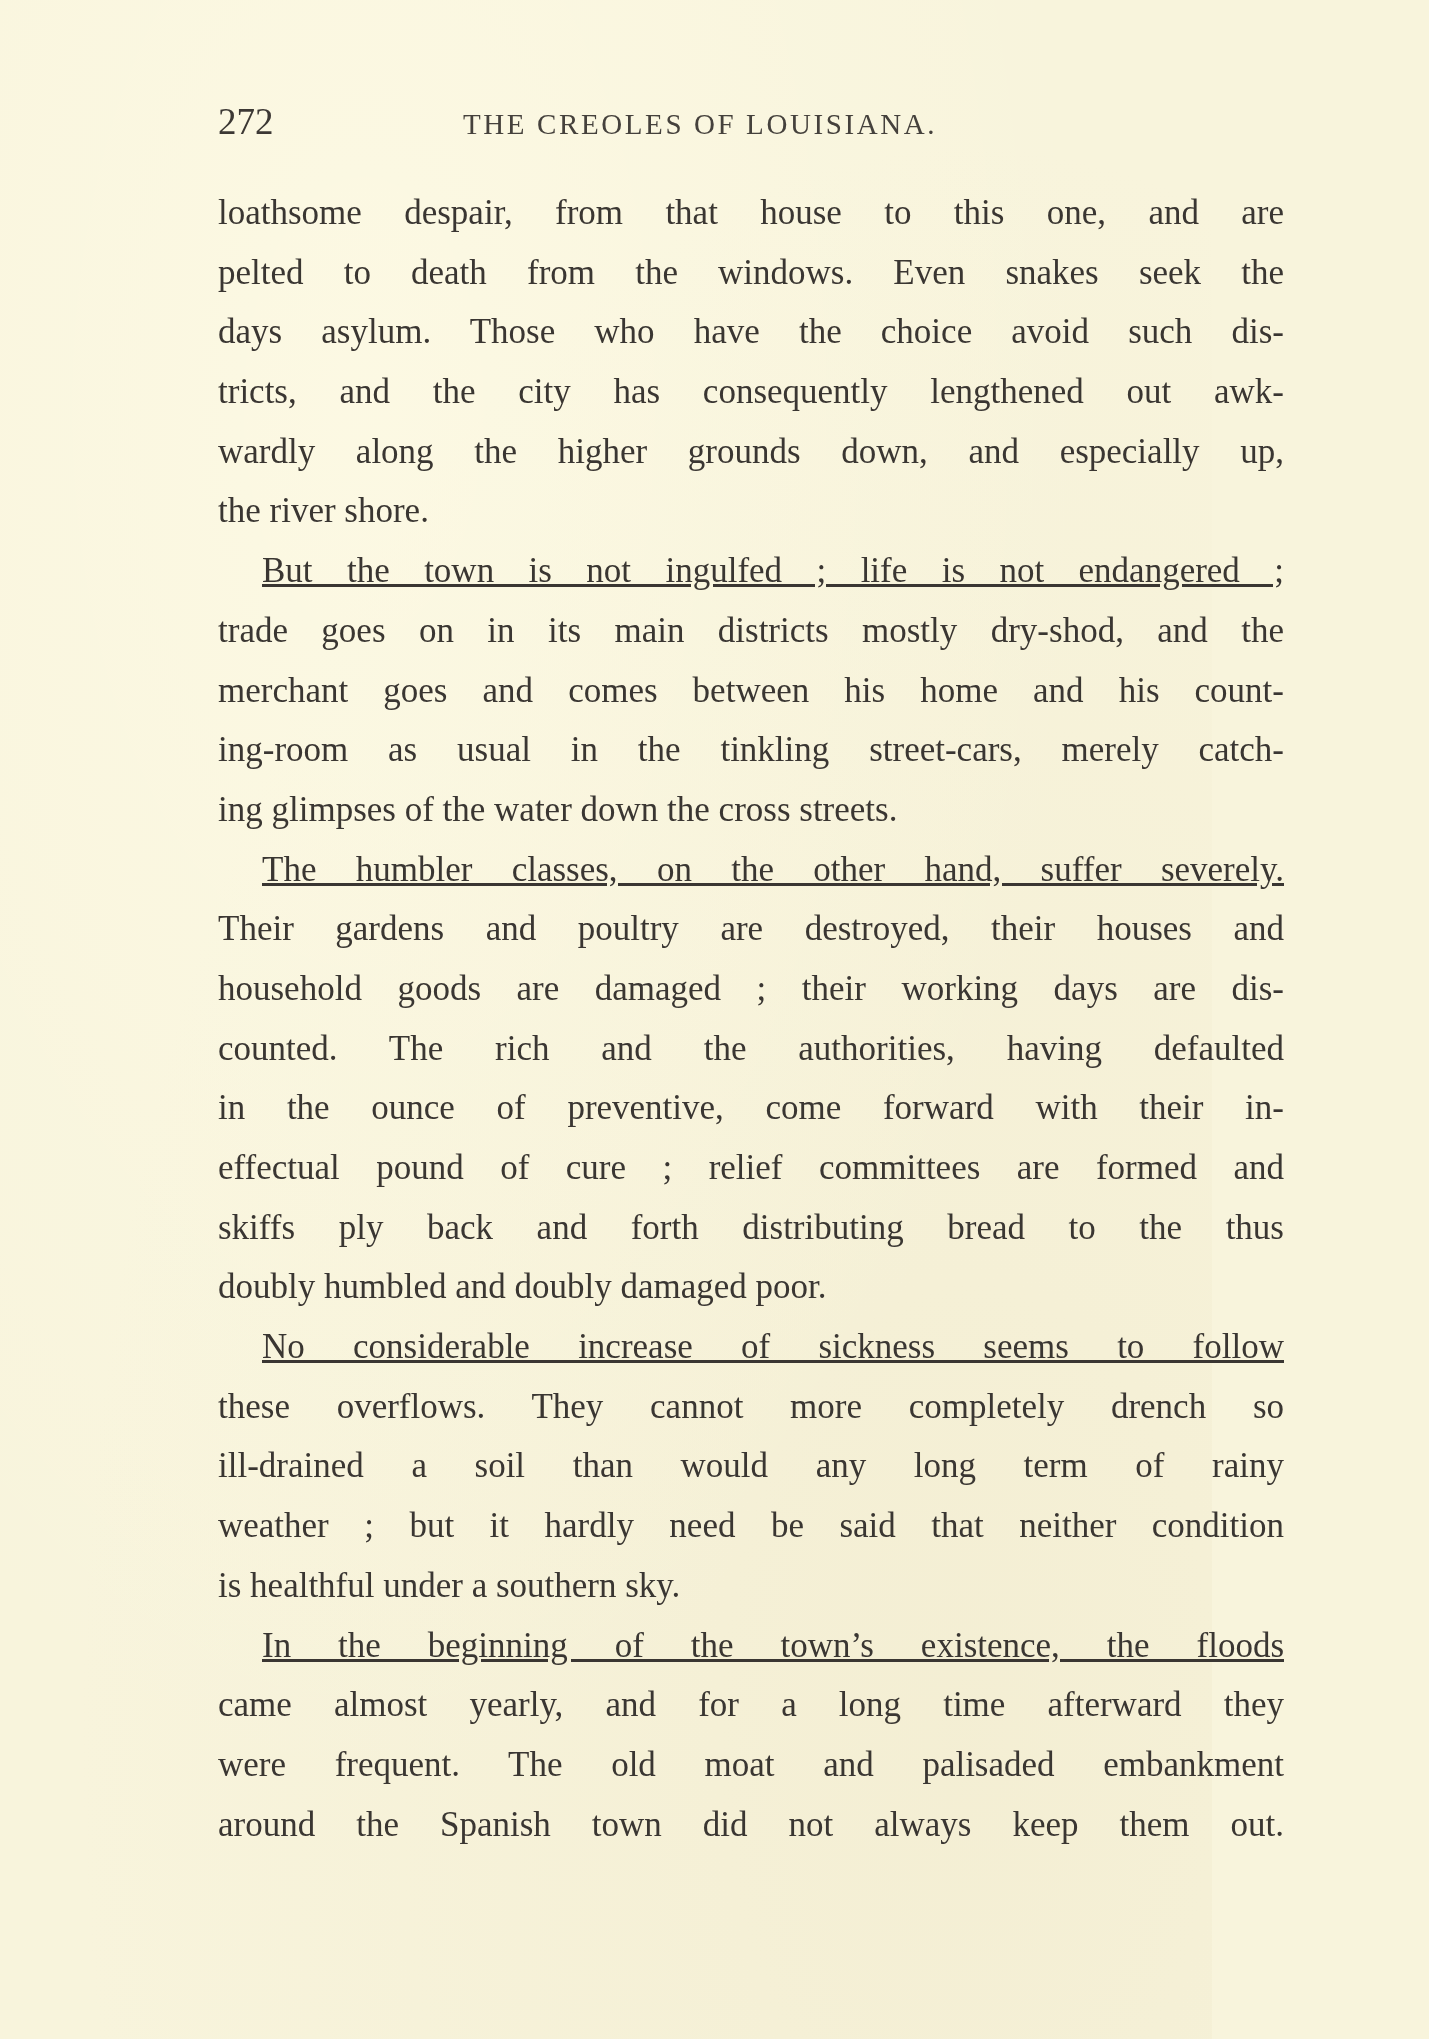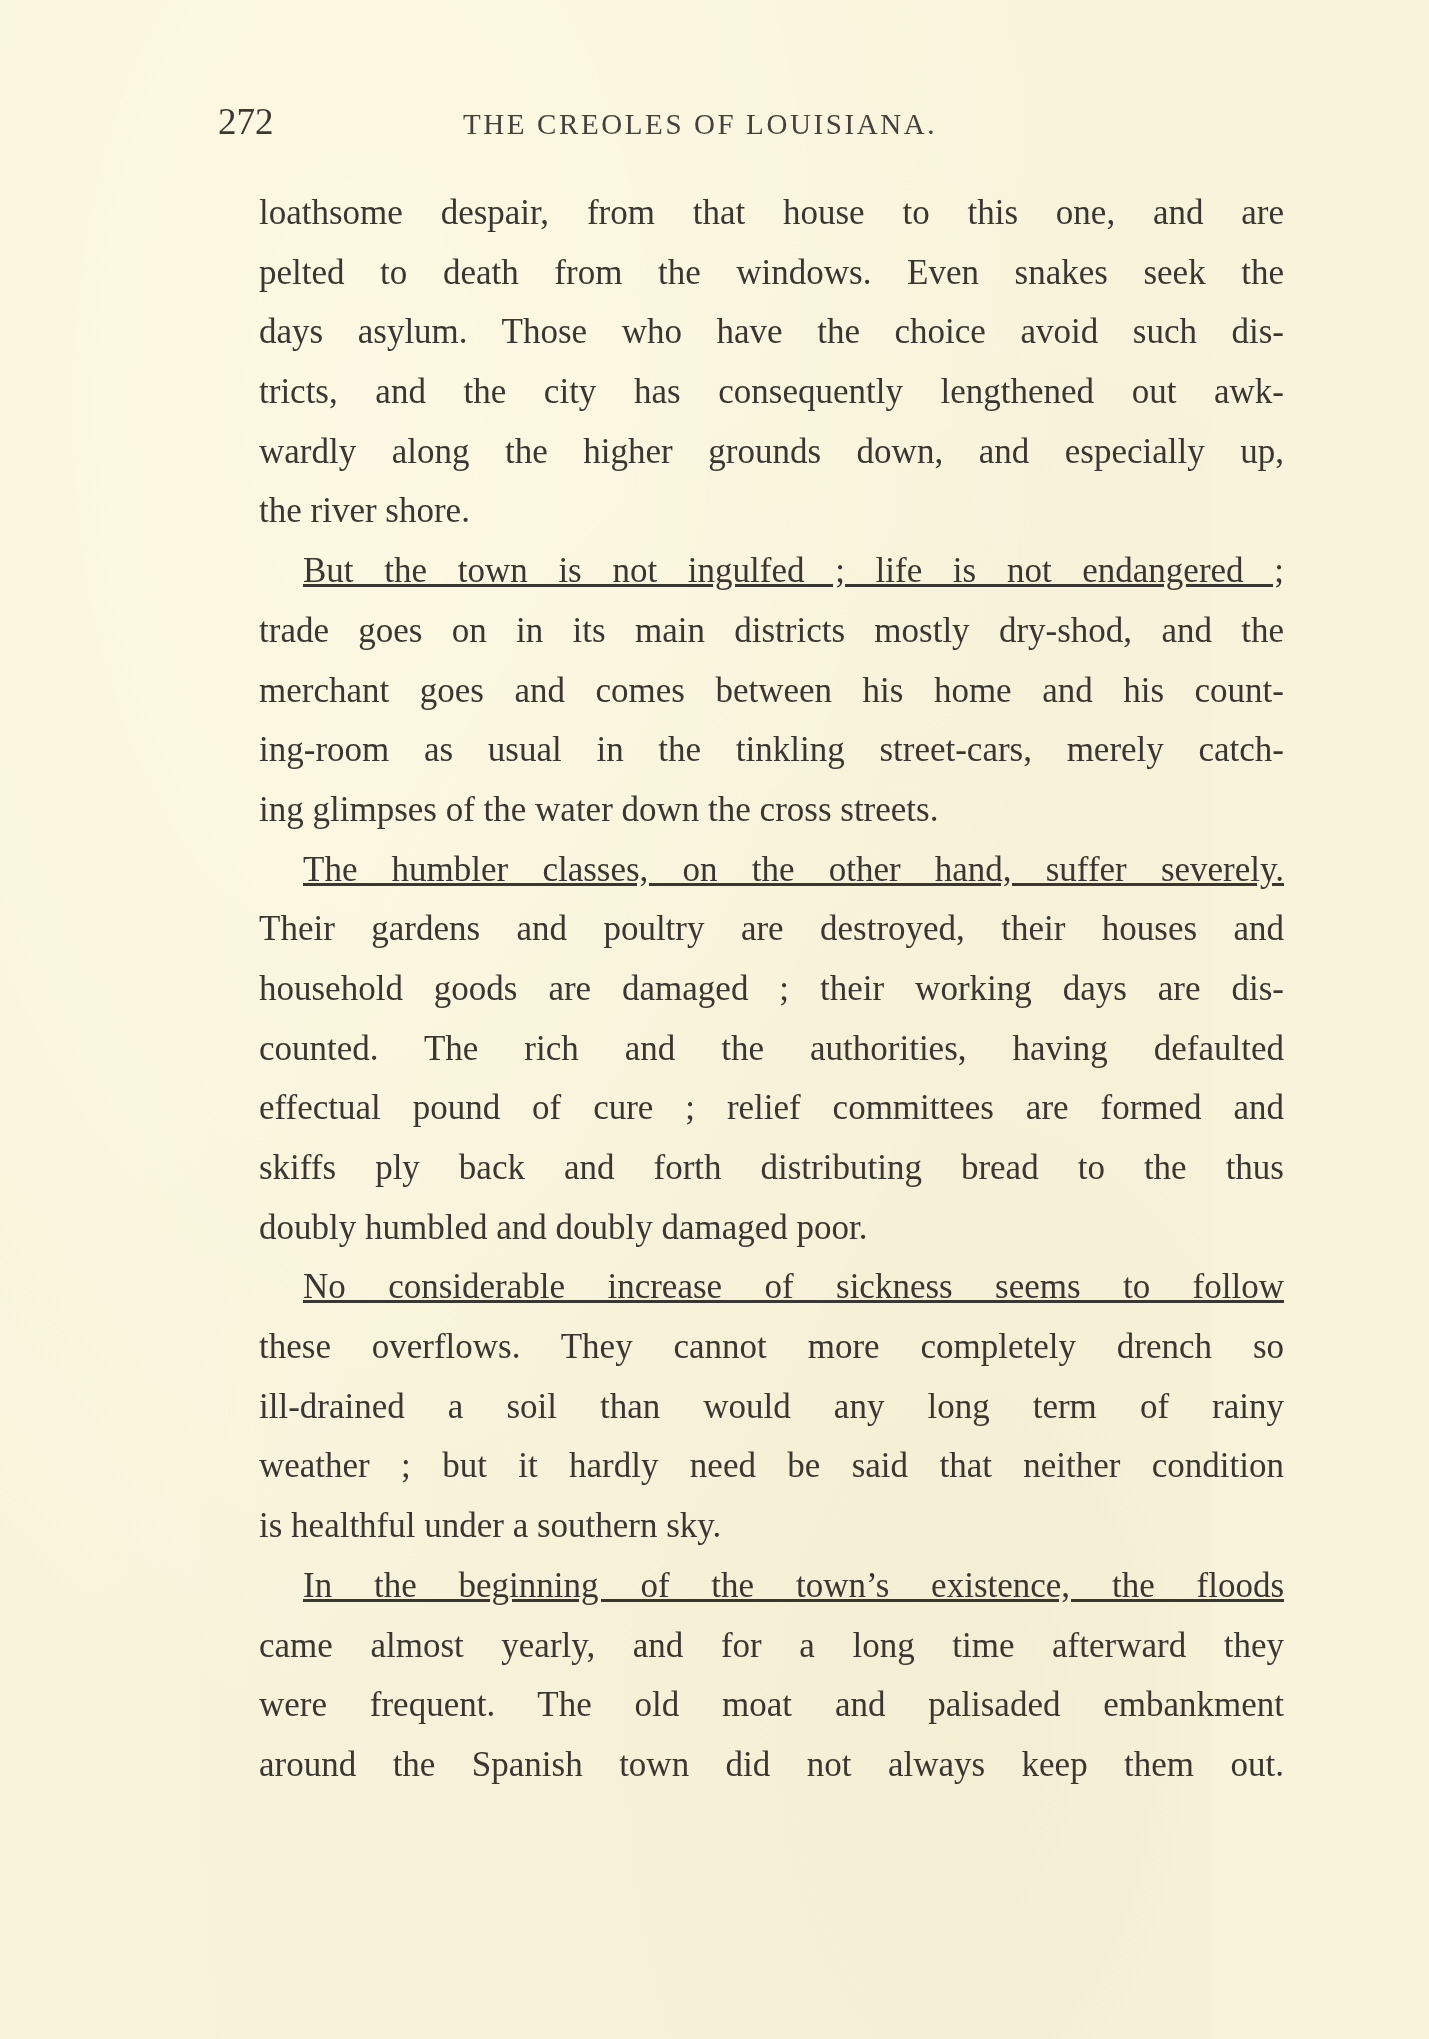--- a/index.html
+++ b/index.html
@@ -57,21 +57,20 @@
       width: 1066px;
     }
     .line {
       display: block;
       height: 59.7px;
       line-height: 59.7px;
       font-size: 35px;
       white-space: nowrap;
       text-align: justify;
       text-align-last: justify;
-      margin-left: 41px;
     }
     .line.last {
       text-align-last: left;
     }
     .line.indent {
       padding-left: 44px;
       text-decoration: underline;
     }
   </style>
 </head>
@@ -96,20 +95,21 @@
     <span class="line indent">But the town is not ingulfed ; life is not endangered ;</span>
     <span class="line">trade goes on in its main districts mostly dry-shod, and the</span>
     <span class="line">merchant goes and comes between his home and his count-</span>
     <span class="line">ing-room as usual in the tinkling street-cars, merely catch-</span>
     <span class="line last">ing glimpses of the water down the cross streets.</span>
 
     <span class="line indent">The humbler classes, on the other hand, suffer severely.</span>
     <span class="line">Their gardens and poultry are destroyed, their houses and</span>
     <span class="line">household goods are damaged ; their working days are dis-</span>
     <span class="line">counted.  The rich and the authorities, having defaulted</span>
+    <span class="line">in the ounce of preventive, come forward with their in-</span>
     <span class="line">effectual pound of cure ; relief committees are formed and</span>
     <span class="line">skiffs ply back and forth distributing bread to the thus</span>
     <span class="line last">doubly humbled and doubly damaged poor.</span>
 
     <span class="line indent">No considerable increase of sickness seems to follow</span>
     <span class="line">these overflows.  They cannot more completely drench so</span>
     <span class="line">ill-drained a soil than would any long term of rainy</span>
     <span class="line">weather ; but it hardly need be said that neither condition</span>
     <span class="line last">is healthful under a southern sky.</span>
 

